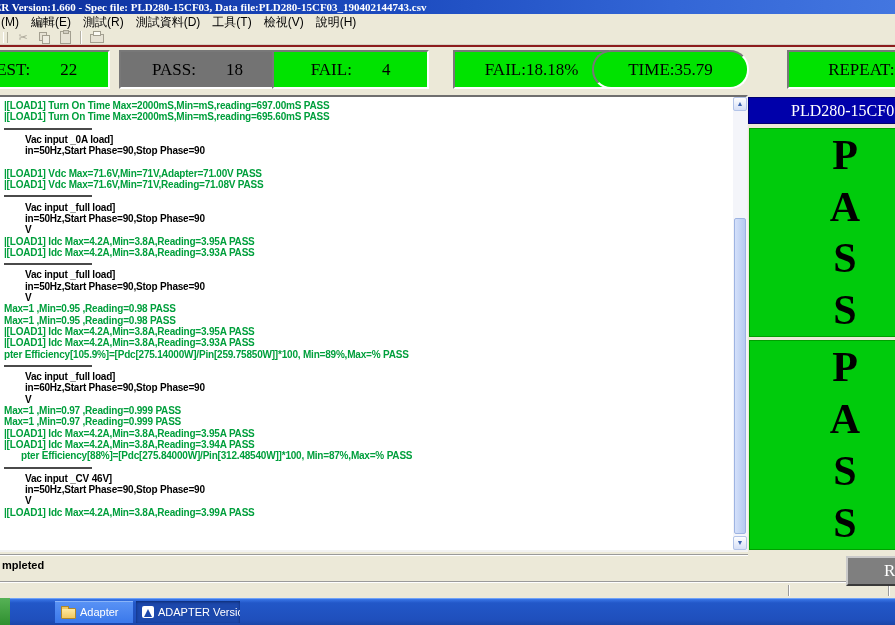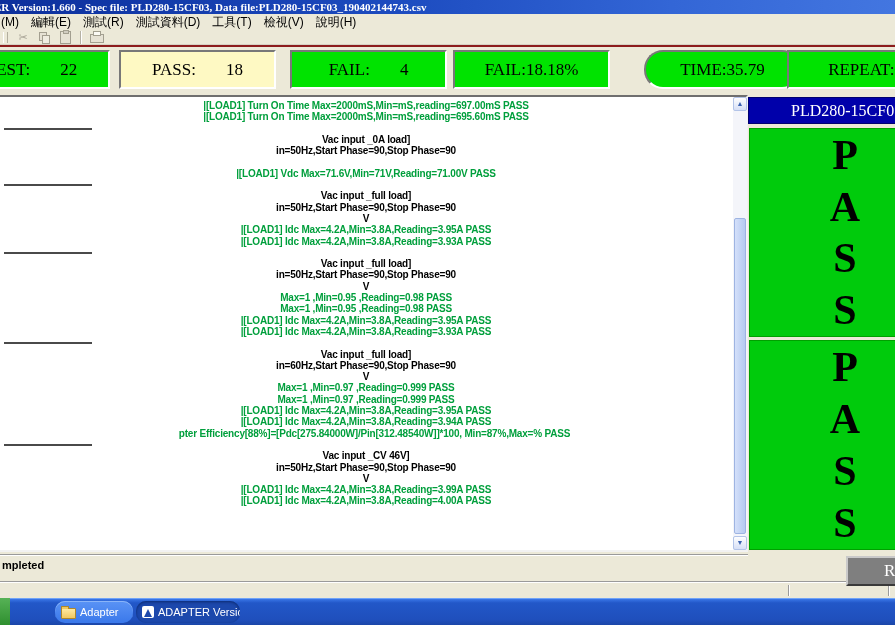--- a/index.html
+++ b/index.html
@@ -42,23 +42,23 @@
     display:flex;align-items:center;justify-content:center;
     font:17px "Liberation Serif",serif;color:#000;white-space:nowrap;}
   .bbox .bval{margin-left:30px;}
 
   
   .logbox{position:absolute;left:-8px;top:95px;width:756px;height:457px;background:#fff;
     border:2px solid;border-color:#6f6f6f #f2f2f2 #f2f2f2 #6f6f6f;box-sizing:border-box;
     overflow:hidden;padding:3px 18px 0 10px;
     font:bold 10px "Liberation Sans",sans-serif;letter-spacing:-0.2px;line-height:11.3px;
     white-space:nowrap;}
-  .ll{height:11.3px;overflow:hidden;text-align:center;}
+  .ll{height:11.3px;overflow:hidden;}
   .ll.g{color:#009f3c;}
-  .ll.k{color:#000;}
+  .ll.k{color:#000;margin-left:21px;}
   .ll.d::before{content:"";display:block;margin-top:5px;width:88px;border-top:2px solid #4a4a4a;}
 
   
   .vscroll{position:absolute;left:733px;top:97px;width:14px;height:453px;background:#f4f5fa;}
   .vs-btn{position:absolute;left:0;width:14px;height:14px;box-sizing:border-box;
     background:linear-gradient(#fefefe,#d6dff6);border:1px solid #b3c4e8;border-radius:2px;
     color:#3a62b0;font-size:7px;line-height:12px;text-align:center;}
   .vs-up{top:0;}
   .vs-down{bottom:0;}
   .vs-thumb{position:absolute;left:1px;width:12px;top:121px;height:316px;
@@ -91,21 +91,21 @@
   .btn-right{position:absolute;left:846px;top:556px;width:114px;height:30px;background:#7f7f7f;
     border:2px solid;border-color:#c9c9c9 #3a3a3a #3a3a3a #c9c9c9;box-sizing:border-box;
     font:17px "Liberation Serif",serif;color:#fff;display:flex;align-items:center;justify-content:center;z-index:5;}
 
   
   .taskbar{position:absolute;left:0;top:598px;width:895px;height:27px;
     background:linear-gradient(#3a77e8,#2257c8 15%,#1f4fbc 80%,#1a46a8);
     border-top:1px solid #6fa3f7;box-sizing:border-box;}
   .start-btn{position:absolute;left:0;top:598px;width:10px;height:27px;
     background:linear-gradient(#56b256,#2f8f2f);z-index:6;}
-  .tb-btn{position:absolute;top:601px;height:22px;border-radius:10px;display:flex;align-items:center;gap:4px;
+  .tb-btn{position:absolute;top:601px;height:22px;border-radius:0;display:flex;align-items:center;gap:4px;
     padding:0 6px;font:11px "Liberation Sans",sans-serif;color:#fff;box-sizing:border-box;
     white-space:nowrap;overflow:hidden;z-index:6;}
   .tb-adapter{left:55px;width:78px;background:linear-gradient(#5a93f5,#3a78ea);box-shadow:inset 0 1px 0 #8ab4f8;}
   .tb-app{left:136px;width:104px;background:#1c48ac;box-shadow:inset 0 1px 3px #0c2a70;}
   .folder-icon{position:relative;width:13px;height:9px;background:linear-gradient(#ffe9a0,#f0c860);
     border:1px solid #b08828;border-radius:1px;flex:0 0 auto;margin-top:2px;}
   .folder-icon i{position:absolute;top:-3px;left:-1px;width:6px;height:2px;background:#f0c860;
     border:1px solid #b08828;border-bottom:none;border-radius:1px 1px 0 0;}
   .app-icon{width:12px;height:12px;background:#fff;border-radius:2px;display:flex;align-items:flex-end;
     justify-content:center;flex:0 0 auto;}
@@ -151,76 +151,77 @@
           <i></i>
         </span>
       </span>
   </div>
 
   <div class="banner">
       <div class="bbox" style="left: -47px; background: rgb(0, 227, 0);">
         <span>TEST:</span>
         <span class="bval">22</span>
       </div>
-      <div class="bbox" style="left: 119px; background: #fef9c3;">
+      <div class="bbox" style="left: 119px; background: #737373;">
         <span>PASS:</span>
         <span class="bval">18</span>
       </div>
-      <div class="bbox" style="left: 290px; background: rgb(0, 227, 0);">
+      <div class="bbox" style="left: 272px; background: rgb(0, 227, 0);">
         <span>FAIL:</span>
         <span class="bval">4</span>
       </div>
       <div class="bbox" style="left: 453px; background: rgb(0, 227, 0);">
         <span>FAIL:18.18%</span>
       </div>
-      <div class="bbox" style="left: 644px; background: rgb(0, 227, 0); border-radius: 19px;">
+      <div class="bbox" style="left: 592px; background: rgb(0, 227, 0); border-radius: 19px;">
         <span>TIME:35.79</span>
       </div>
       <div class="bbox" style="left: 787px; background: rgb(0, 227, 0);">
         <span>REPEAT:0</span>
       </div>
     </div>
 
   <div class="logbox">
       <div class="ll g" style="color: rgb(0, 159, 60);">|[LOAD1] Turn On Time Max=2000mS,Min=mS,reading=697.00mS PASS</div>
       <div class="ll g" style="color: rgb(0, 159, 60);">|[LOAD1] Turn On Time Max=2000mS,Min=mS,reading=695.60mS PASS</div>
       <div class="ll d">&nbsp;</div>
       <div class="ll k">Vac input _0A load]</div>
       <div class="ll k">in=50Hz,Start Phase=90,Stop Phase=90</div>
       <div class="ll b">&nbsp;</div>
-      <div class="ll g" style="color: rgb(0, 159, 60);">|[LOAD1] Vdc Max=71.6V,Min=71V,Reading=71.00V PASS</div>
+      <div class="ll g" style="color: rgb(0, 159, 60);">|[LOAD1] Vdc Max=71.6V,Min=71V,Adapter=71.00V PASS</div>
+      <div class="ll g" style="color: rgb(0, 159, 60);">|[LOAD1] Vdc Max=71.6V,Min=71V,Reading=71.08V PASS</div>
       <div class="ll d">&nbsp;</div>
       <div class="ll k">Vac input _full load]</div>
       <div class="ll k">in=50Hz,Start Phase=90,Stop Phase=90</div>
       <div class="ll k">V</div>
       <div class="ll g" style="color: rgb(0, 159, 60);">|[LOAD1] Idc Max=4.2A,Min=3.8A,Reading=3.95A PASS</div>
       <div class="ll g" style="color: rgb(0, 159, 60);">|[LOAD1] Idc Max=4.2A,Min=3.8A,Reading=3.93A PASS</div>
       <div class="ll d">&nbsp;</div>
       <div class="ll k">Vac input _full load]</div>
       <div class="ll k">in=50Hz,Start Phase=90,Stop Phase=90</div>
       <div class="ll k">V</div>
       <div class="ll g" style="color: rgb(0, 159, 60);">Max=1 ,Min=0.95 ,Reading=0.98  PASS</div>
       <div class="ll g" style="color: rgb(0, 159, 60);">Max=1 ,Min=0.95 ,Reading=0.98  PASS</div>
       <div class="ll g" style="color: rgb(0, 159, 60);">|[LOAD1] Idc Max=4.2A,Min=3.8A,Reading=3.95A PASS</div>
       <div class="ll g" style="color: rgb(0, 159, 60);">|[LOAD1] Idc Max=4.2A,Min=3.8A,Reading=3.93A PASS</div>
+      <div class="ll g" style="color: rgb(0, 159, 60);">pter Efficiency[105.9%]=[Pdc[275.14000W]/Pin[259.75850W]]*100, Min=89%,Max=%  PASS</div>
       <div class="ll d">&nbsp;</div>
       <div class="ll k">Vac input _full load]</div>
       <div class="ll k">in=60Hz,Start Phase=90,Stop Phase=90</div>
       <div class="ll k">V</div>
       <div class="ll g" style="color: rgb(0, 159, 60);">Max=1 ,Min=0.97 ,Reading=0.999  PASS</div>
       <div class="ll g" style="color: rgb(0, 159, 60);">Max=1 ,Min=0.97 ,Reading=0.999  PASS</div>
       <div class="ll g" style="color: rgb(0, 159, 60);">|[LOAD1] Idc Max=4.2A,Min=3.8A,Reading=3.95A PASS</div>
       <div class="ll g" style="color: rgb(0, 159, 60);">|[LOAD1] Idc Max=4.2A,Min=3.8A,Reading=3.94A PASS</div>
       <div class="ll g" style="color: rgb(0, 159, 60); padding-left: 17px;">pter Efficiency[88%]=[Pdc[275.84000W]/Pin[312.48540W]]*100, Min=87%,Max=%  PASS</div>
       <div class="ll d">&nbsp;</div>
       <div class="ll k">Vac input _CV 46V]</div>
       <div class="ll k">in=50Hz,Start Phase=90,Stop Phase=90</div>
       <div class="ll k">V</div>
       <div class="ll g" style="color: rgb(0, 159, 60);">|[LOAD1] Idc Max=4.2A,Min=3.8A,Reading=3.99A PASS</div>
-      <div class="ll g" style="color: rgb(0, 159, 60);">|[LOAD1] Idc Max=4.2A,Min=3.8A,Reading=4.00A PASS</div>
     </div>
 
   <div class="vscroll">
     <div class="vs-btn vs-up">▲</div>
     <div class="vs-thumb"></div>
     <div class="vs-btn vs-down">▼</div>
   </div>
 
   <div class="rpanel">
     <div class="rp-title" style="background: rgb(0, 0, 170);">PLD280-15CF03</div>

